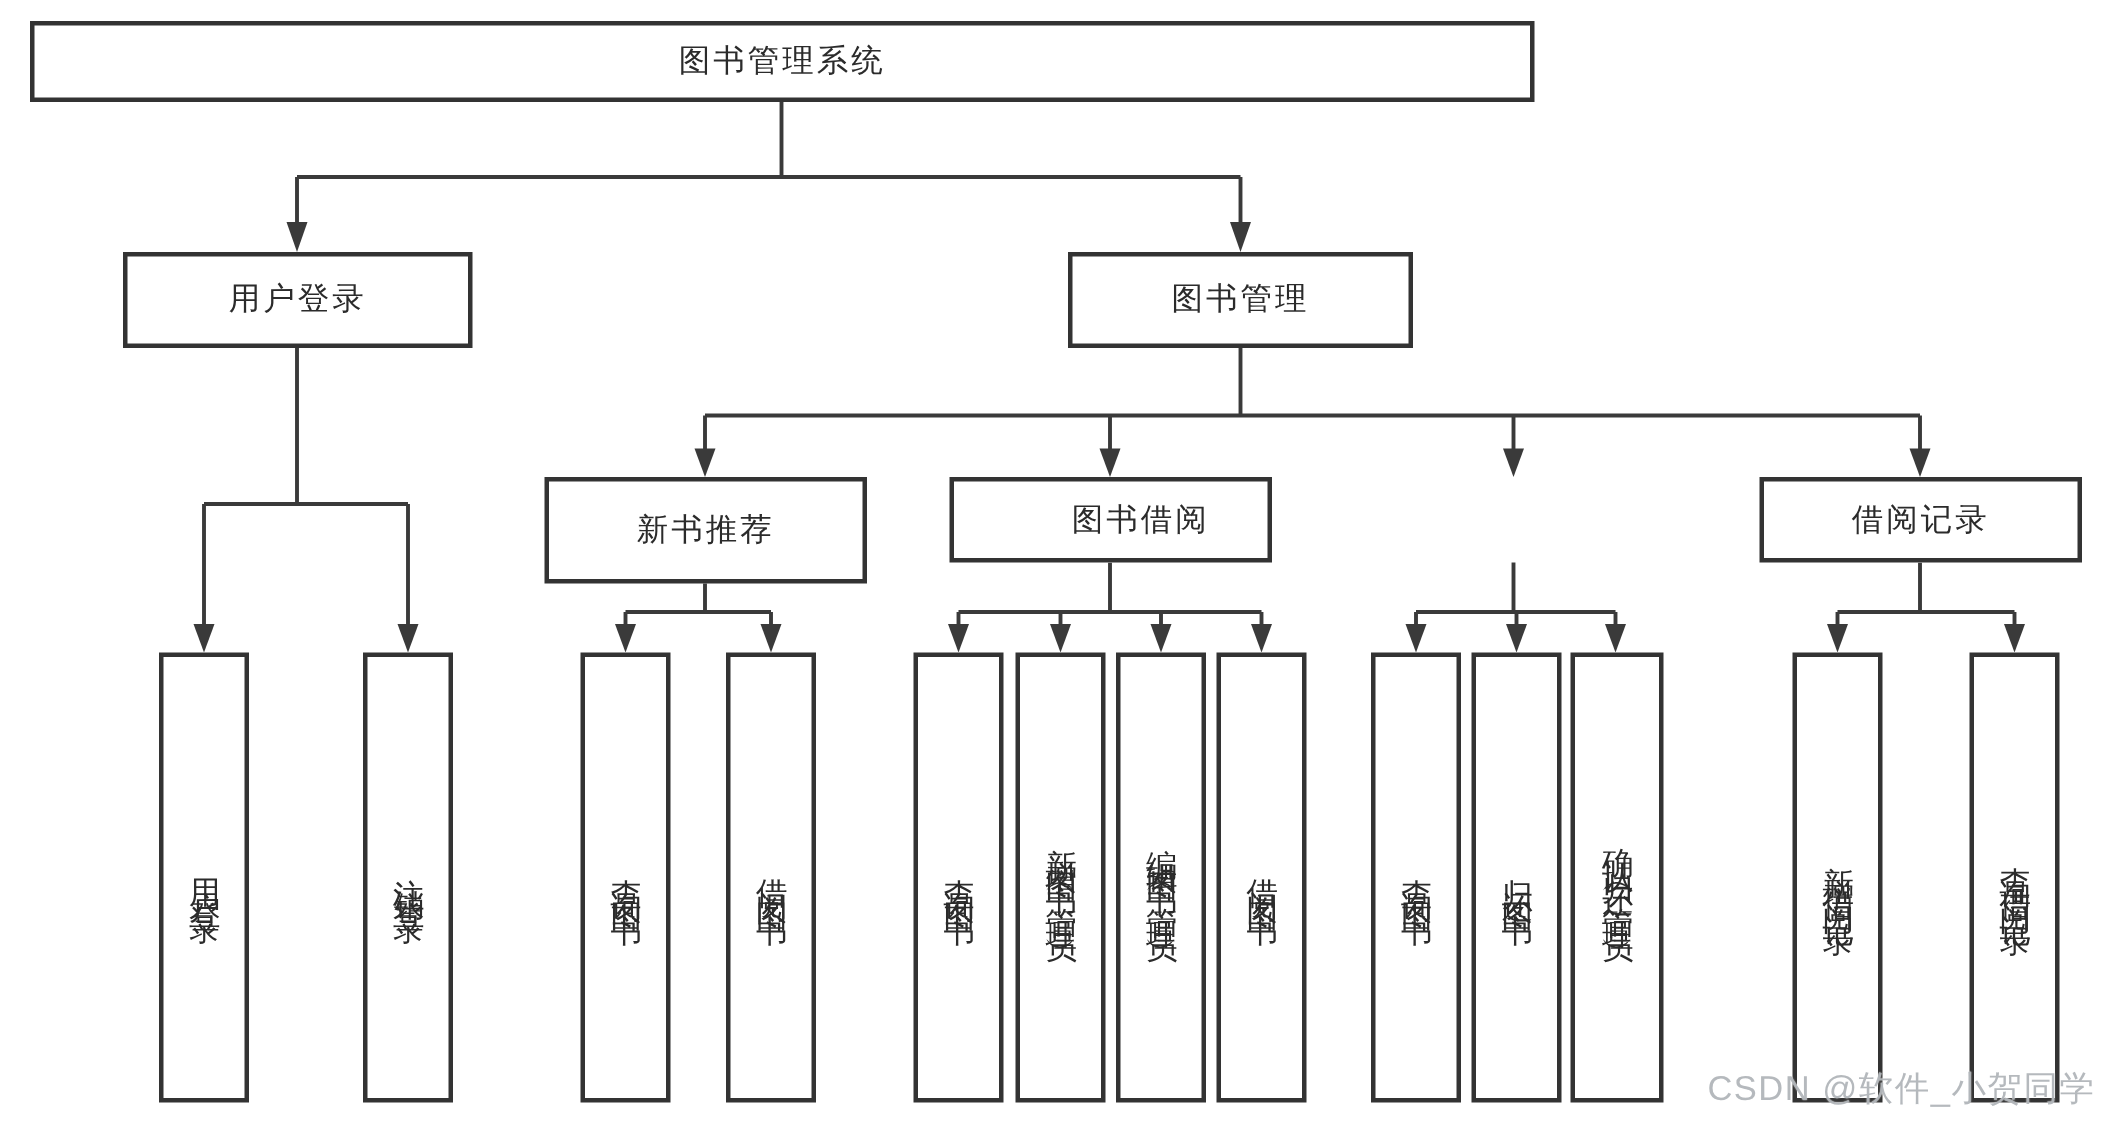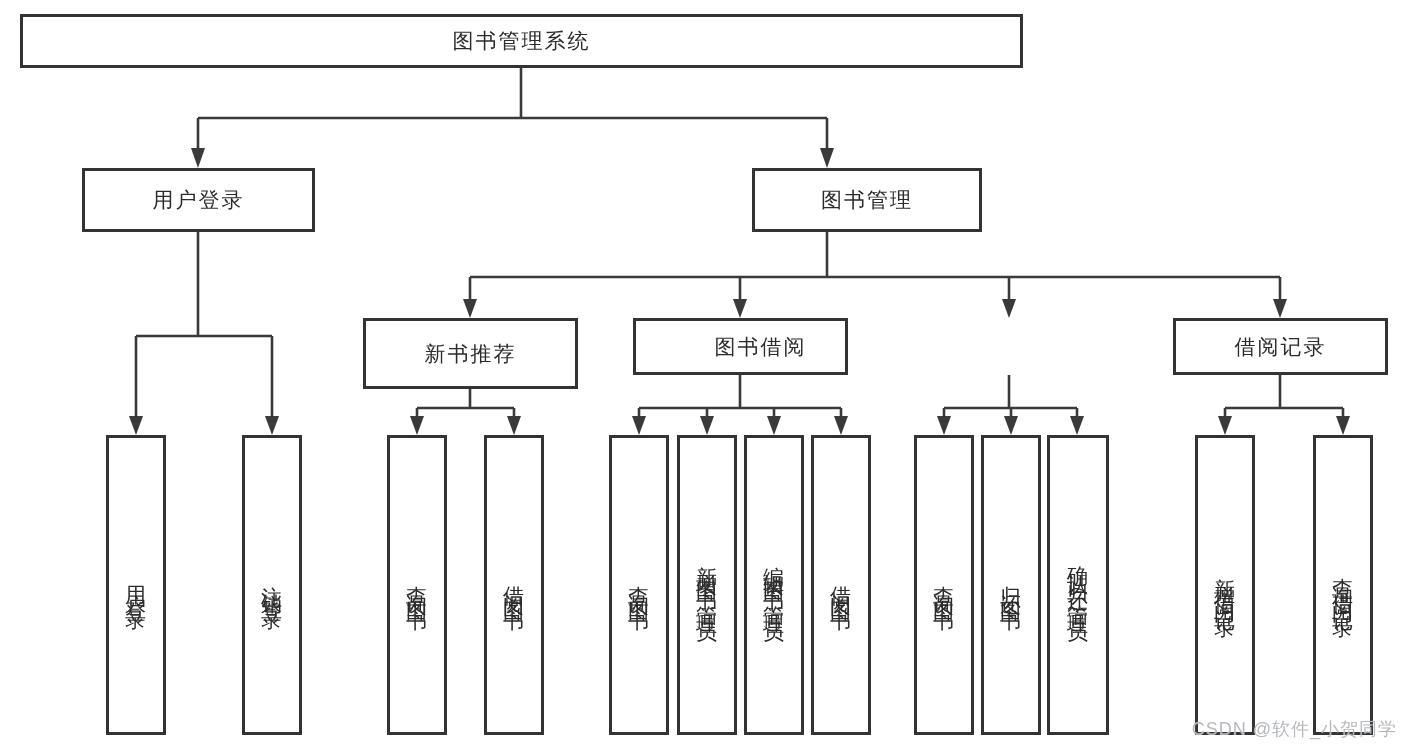--- a/index.html
+++ b/index.html
@@ -27,21 +27,21 @@
   .leaf{
     writing-mode:vertical-rl;
     text-orientation:mixed;
     letter-spacing:8px;
     white-space:normal;
     line-height:1;
   }
   .watermark{
     position:absolute;
     right:8px;bottom:6px;
-    font-size:18px;
+    font-size:23px;
     letter-spacing:1px;
     color:rgba(168,173,178,0.85);
     text-shadow:0 0 1px rgba(255,255,255,0.9);
   }
 </style>
 </head>
 <body>
 
 <div class="stage">
 
@@ -107,21 +107,21 @@
       <polygon points="1004,416 1018,416 1011,435"></polygon>
       <polygon points="1070,416 1084,416 1077,435"></polygon>
       <polygon points="1218,416 1232,416 1225,435"></polygon>
       <polygon points="1336,416 1350,416 1343,435"></polygon>
     </g>
   </svg>
 
   <div class="node" style="left:20px;top:14px;width:1003px;height:54px;">图书管理系统</div>
 
   <div class="node" style="left:82px;top:168px;width:233px;height:64px;">用户登录</div>
-  <div class="node" style="left:712px;top:168px;width:230px;height:64px;margin-left:40px;">图书管理</div>
+  <div class="node" style="left:712px;top:168px;width:230px;height:64px;">图书管理</div>
 
   <div class="node" style="left:363px;top:318px;width:215px;height:71px;">新书推荐</div>
   <div class="node" style="left:633px;top:318px;width:215px;height:57px;padding-left:40px;">图书借阅</div>
   <div class="node" style="left:1173px;top:318px;width:215px;height:57px;">借阅记录</div>
 
   <div class="node leaf" style="left:106px;top:435px;width:60px;height:300px;">用户登录</div>
   <div class="node leaf" style="left:242px;top:435px;width:60px;height:300px;">注销登录</div>
   <div class="node leaf" style="left:387px;top:435px;width:60px;height:300px;">查询图书</div>
   <div class="node leaf" style="left:484px;top:435px;width:60px;height:300px;">借阅图书</div>
   <div class="node leaf" style="left:609px;top:435px;width:60px;height:300px;">查询图书</div>

